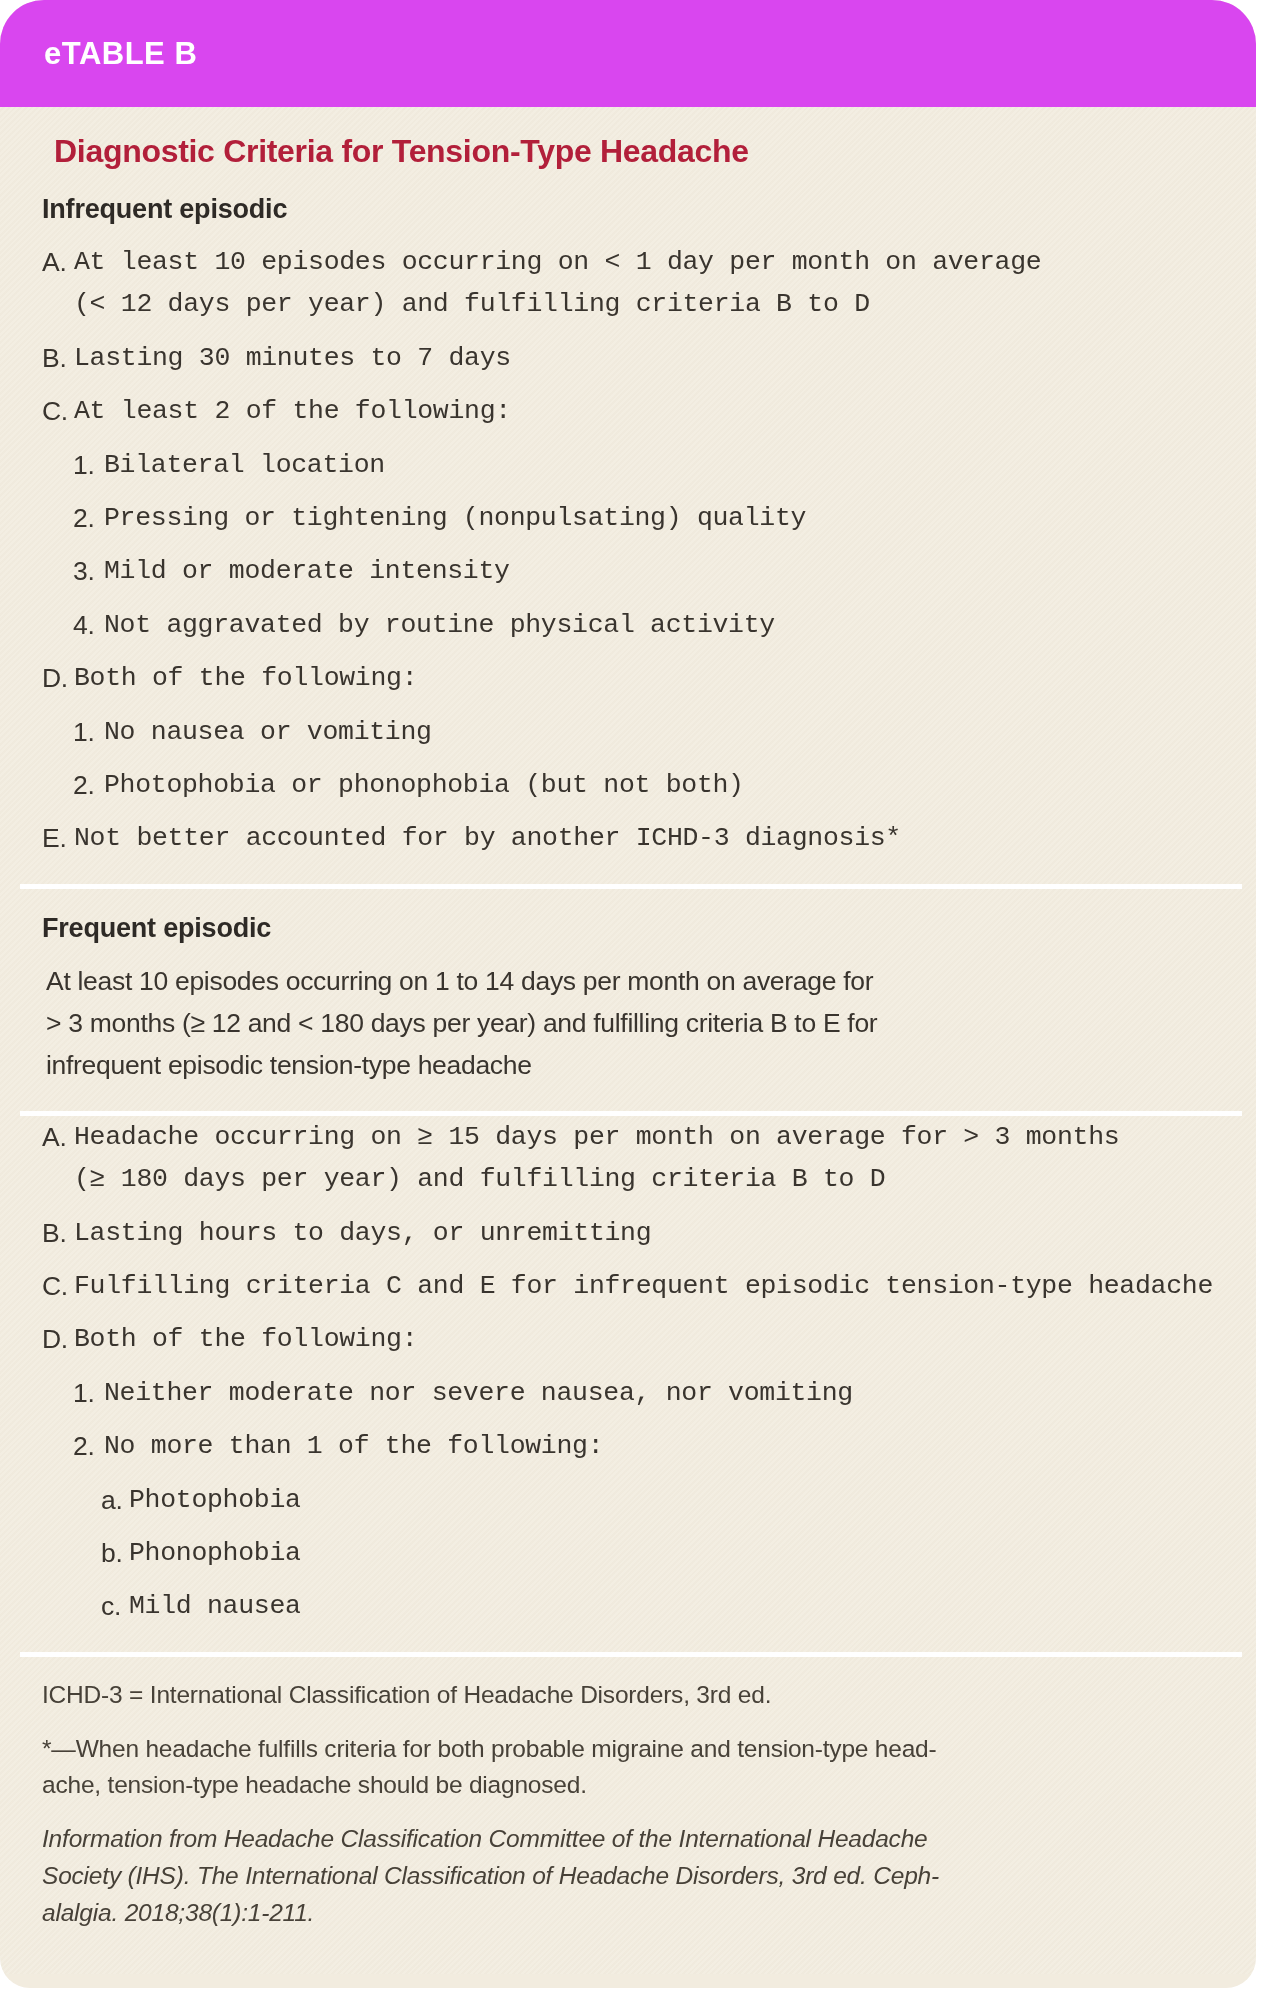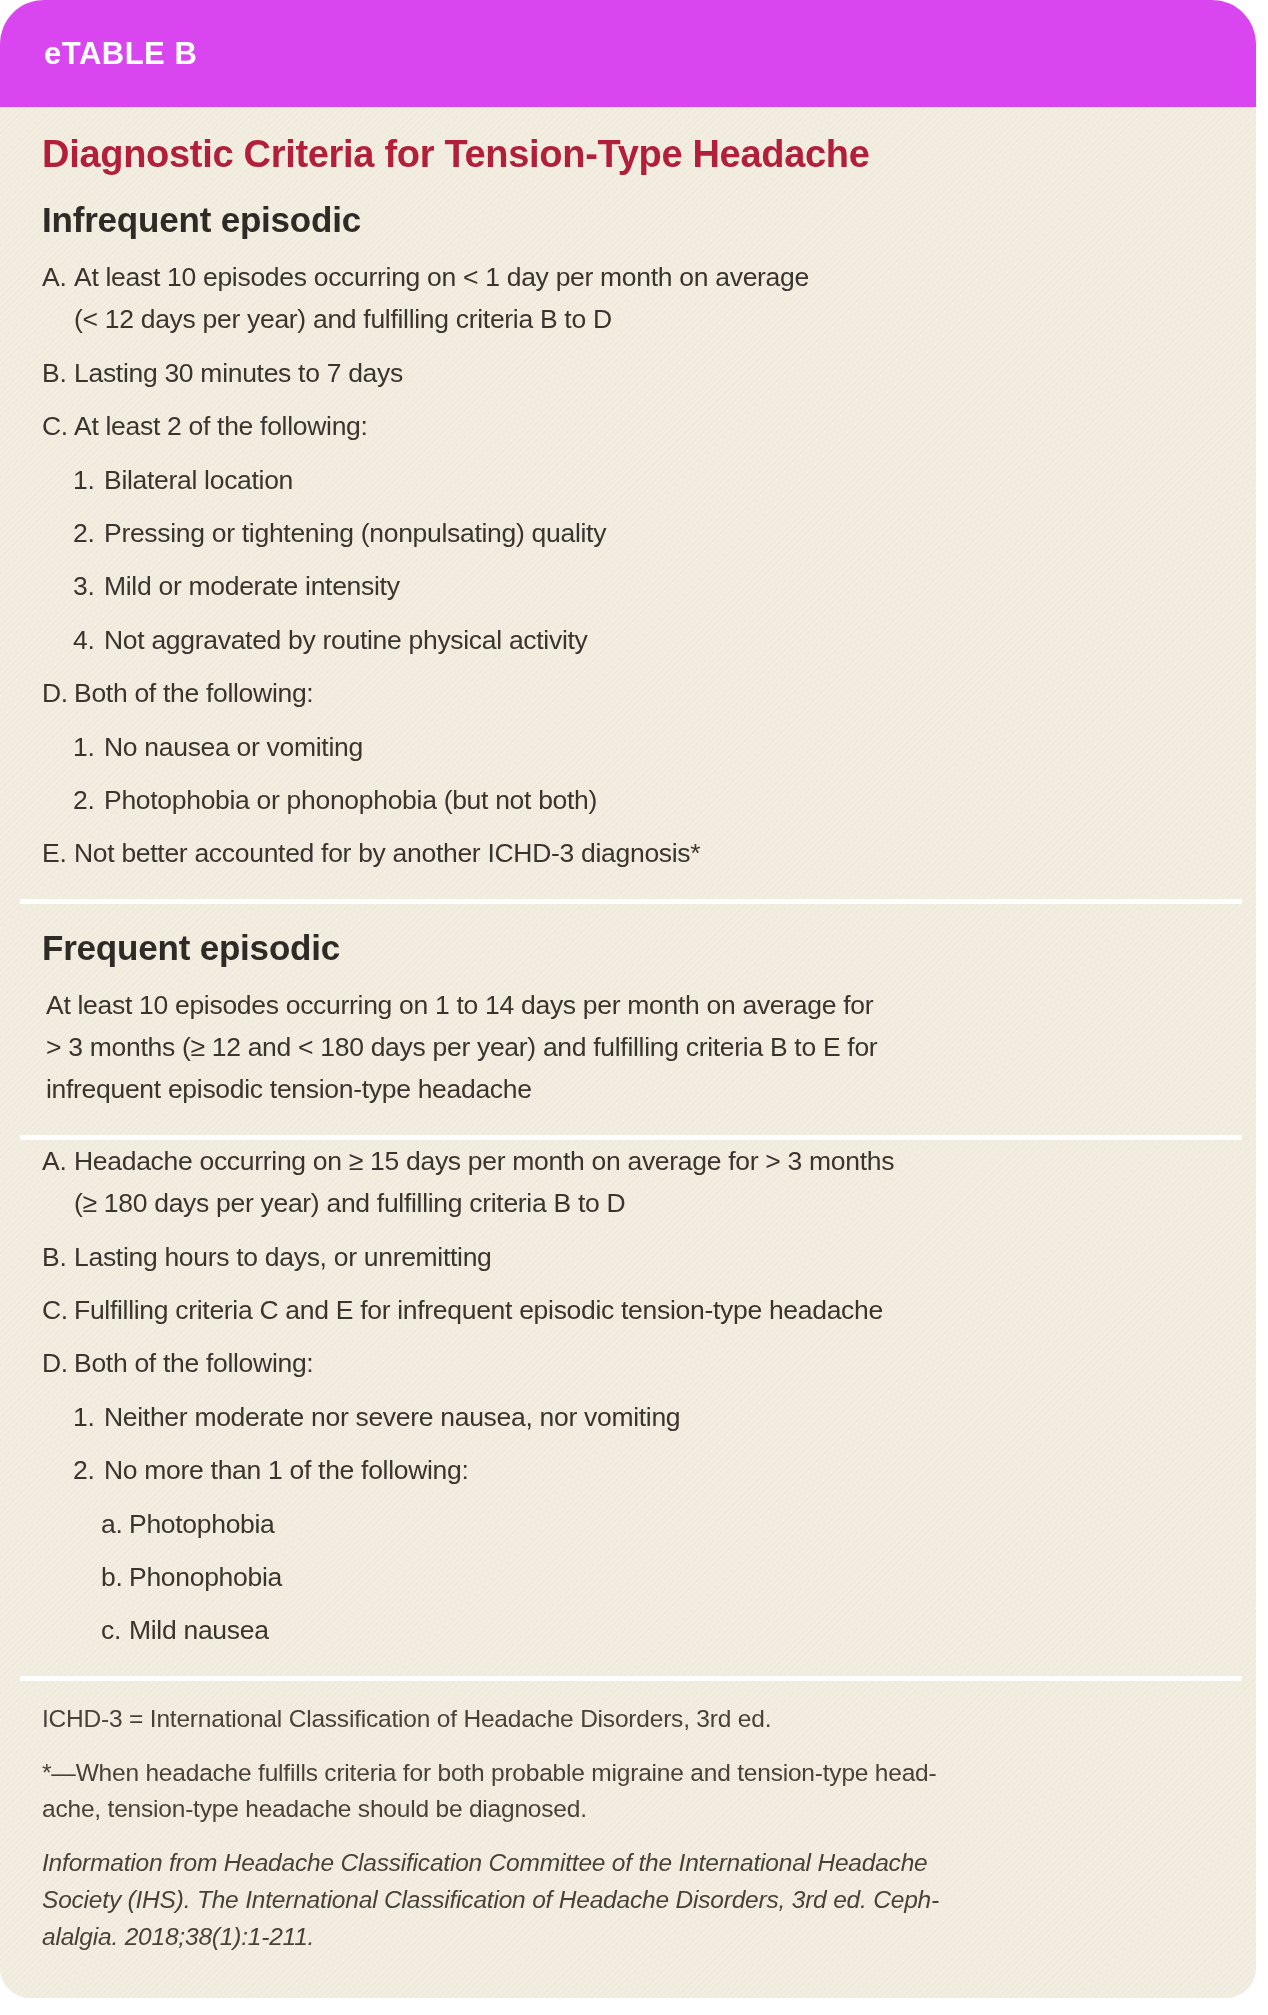--- a/index.html
+++ b/index.html
@@ -34,46 +34,46 @@
     letter-spacing: 0.5px;
   }
   .content {
     padding: 14px 40px 26px 42px;
     background-image: repeating-linear-gradient(135deg,
       rgba(255,255,255,0.10) 0px, rgba(255,255,255,0.10) 2px,
       rgba(0,0,0,0.008) 2px, rgba(0,0,0,0.008) 4px);
   }
   .title {
     color: #b21f3a;
-    font-size: 38px;
+    font-size: 32px;
     font-weight: 700;
-    margin: 12px 0 22px 0;
+    margin: 12px 0 22px 12px;
     letter-spacing: -0.3px;
   }
   .section-heading {
     color: #2e2a26;
-    font-size: 35px;
+    font-size: 27px;
     font-weight: 700;
     margin: 24px 0 16px 0;
     letter-spacing: -0.2px;
   }
   .item {
     display: flex;
     color: #39342e;
     font-size: 26.5px;
     line-height: 1.6;
     margin: 0 0 11px 0;
     letter-spacing: -0.3px;
   }
   .item .marker { flex: 0 0 32px; }
   .item.level-1 { padding-left: 31px; }
   .item.level-1 .marker { flex: 0 0 31px; }
   .item.level-2 { padding-left: 59px; }
   .item.level-2 .marker { flex: 0 0 28px; }
-  .item .itext { white-space: pre-line; }
+  .item .itext { white-space: pre-line; font-family: Liberation Mono, monospace; }
   .section-paragraph {
     color: #39342e;
     font-size: 26.5px;
     line-height: 1.6;
     margin: 0 0 6px 4px;
     letter-spacing: -0.3px;
     white-space: pre-line;
   }
   .divider {
     height: 5px;

